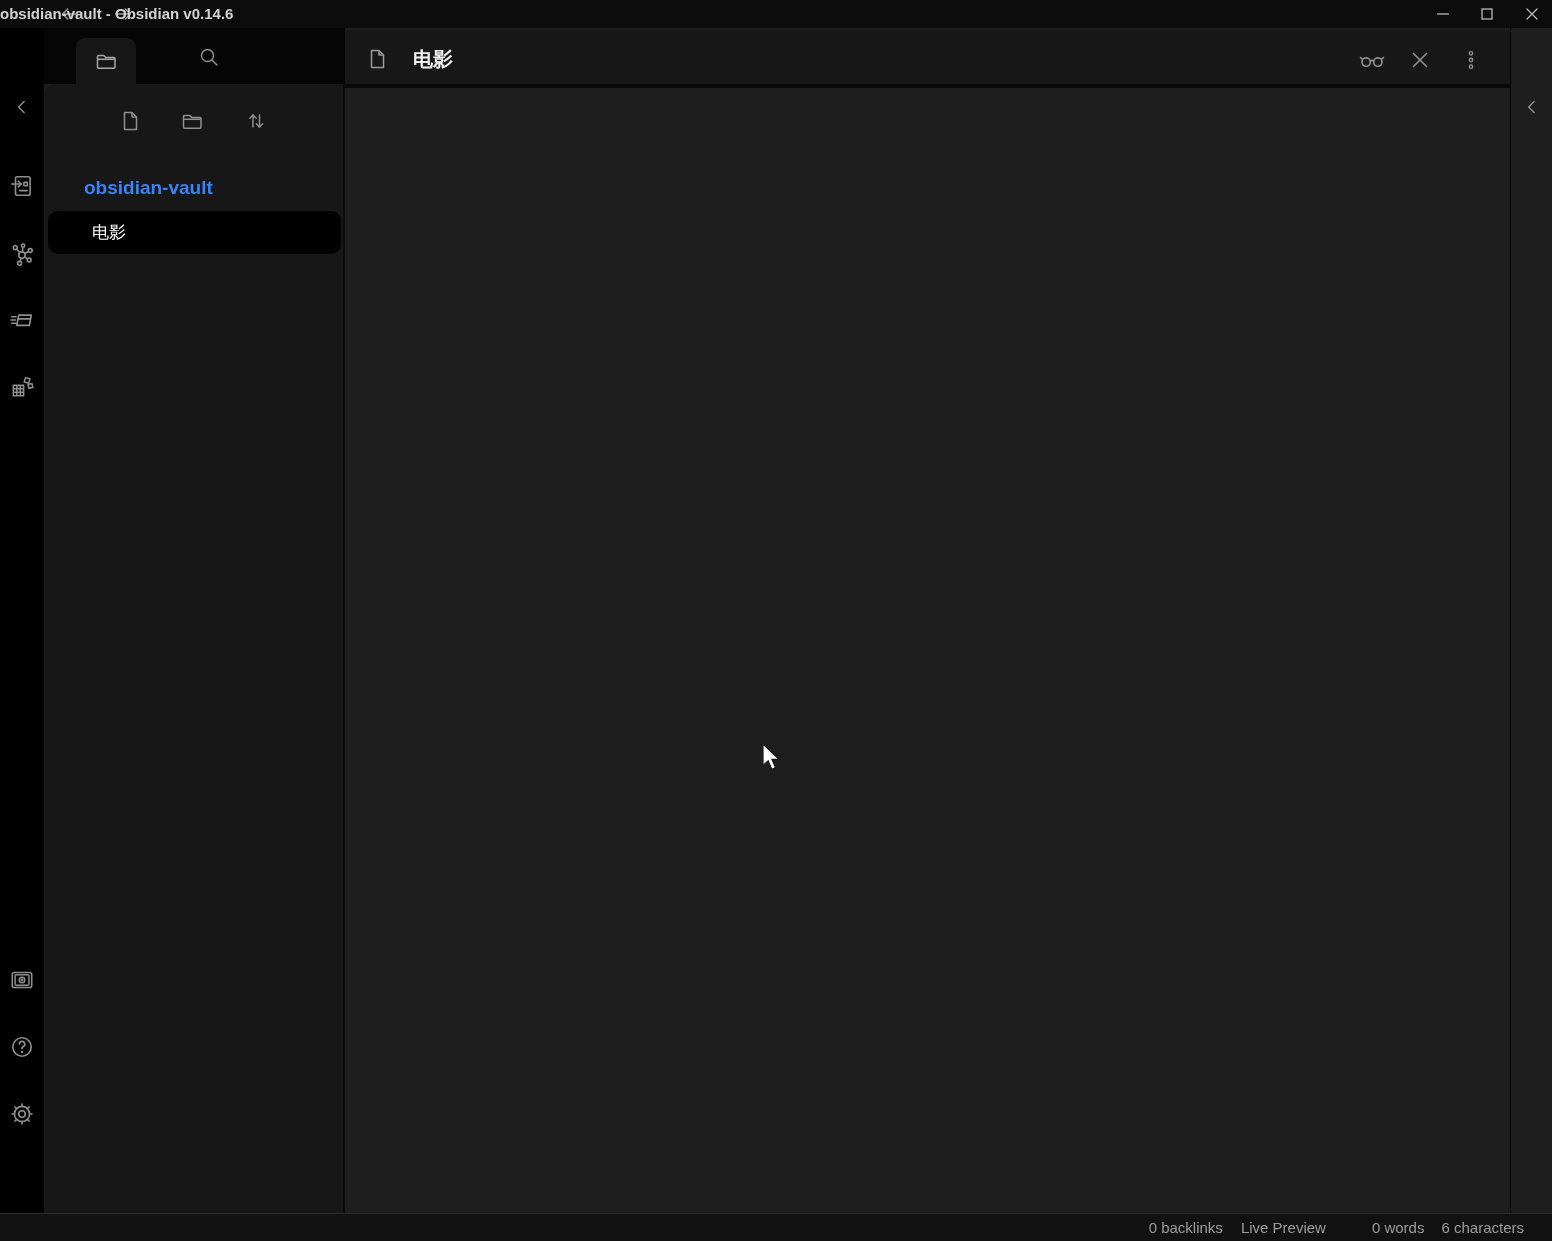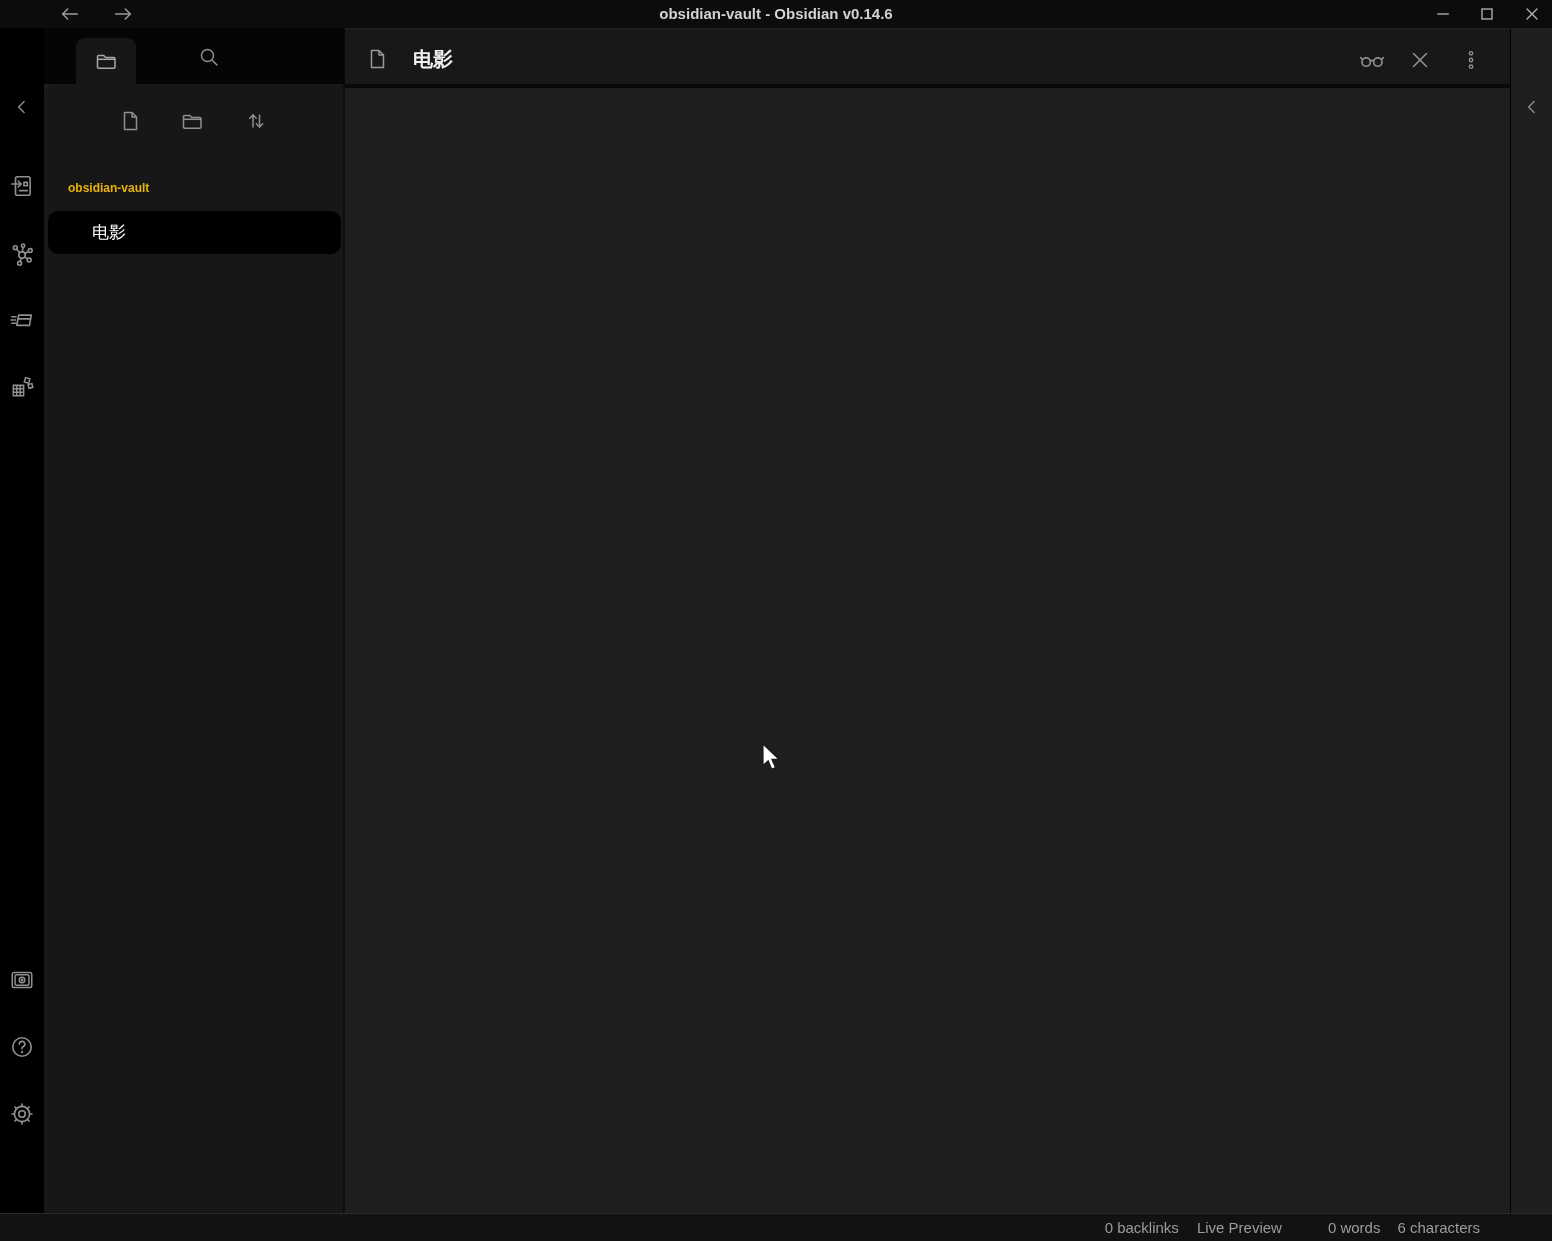--- a/index.html
+++ b/index.html
@@ -4,41 +4,41 @@
 <style>
   * { margin:0; padding:0; box-sizing:border-box; }
   html,body { width:1552px; height:1241px; overflow:hidden; background:#1e1e1e;
     font-family:"Liberation Sans","DejaVu Sans",sans-serif; }
   .abs { position:absolute; }
   svg { display:block; }
 
   
   .titlebar { position:absolute; left:0; top:0; width:1552px; height:28px; background:#0c0c0c; z-index:30; }
   .tb-title { position:absolute; left:0; top:0; width:100%; height:28px; line-height:28px;
-    text-align:center; font-size:15px; font-weight:600; color:#d2d2d2; }
+    text-align:left; font-size:15px; font-weight:600; color:#d2d2d2; }
   .tb-btn { position:absolute; top:3px; width:22px; height:22px; cursor:default;
     display:flex; align-items:center; justify-content:center; }
 
   
   .ribbon { position:absolute; left:0; top:28px; width:44px; height:1186px; background:#000; z-index:20; }
   .ribbon-btn { position:absolute; left:9px; width:26px; height:26px;
     display:flex; align-items:center; justify-content:center; }
 
   
   .sb-tabstrip { position:absolute; left:44px; top:28px; width:301px; height:56px; background:#050505; z-index:10; }
   .sb-tab-files { position:absolute; left:32px; top:10px; width:60px; height:46px;
     background:#171717; border-radius:9px 9px 0 0; display:flex; align-items:center; justify-content:center; }
   .sb-tab-search { position:absolute; left:150px; top:14px; width:30px; height:30px;
     display:flex; align-items:center; justify-content:center; }
   .sb-panel { position:absolute; left:44px; top:84px; width:301px; height:1129px;
     background:#171717; border-radius:10px 0 0 0; border-right:2px solid #0c0c0c; z-index:9; }
   .sb-action { position:absolute; top:22px; width:30px; height:30px;
     display:flex; align-items:center; justify-content:center; }
-  .vault-row { position:absolute; left:24px; top:90px; height:28px; line-height:28px;
-    font-size:12px; font-weight:700; color:#eab308; }
+  .vault-row { position:absolute; left:40px; top:90px; height:28px; line-height:28px;
+    font-size:19px; font-weight:700; color:#3b82f6; }
   .file-item { position:absolute; left:4px; top:127px; width:293px; height:43px;
     background:#000; border-radius:10px; display:flex; align-items:center;
     padding-left:44px; font-size:17px; font-weight:500; color:#fff; }
 
   
   .editor { position:absolute; left:345px; top:28px; width:1165px; height:1186px; background:#1e1e1e; }
   .ed-header { position:absolute; left:0; top:2px; width:100%; height:58px;
     background:#181818; border-bottom:4px solid #090909; }
   .ed-file-icon { position:absolute; left:20px; top:17px; }
   .ed-title { position:absolute; left:68px; top:0; height:58px; line-height:58px;
@@ -47,21 +47,21 @@
     display:flex; align-items:center; justify-content:center; }
 
   
   .right-strip { position:absolute; left:1510px; top:28px; width:42px; height:1186px;
     background:#1f1f1f; border-left:1px solid #000; }
   .rs-btn { position:absolute; left:11px; top:69px; width:20px; height:20px; }
 
   
   .statusbar { position:absolute; left:0; top:1213px; width:1552px; height:28px;
     background:#121212; border-top:1px solid #2a2a2a; display:flex; align-items:center;
-    justify-content:flex-end; padding-right:72px; font-size:15px; color:#9c9c9c; z-index:40; }
+    justify-content:flex-end; padding-right:28px; font-size:15px; color:#9c9c9c; z-index:40; }
   .sb-item { white-space:nowrap; }
   .gap44 { margin-left:18px; } .gap46 { margin-left:46px;text-align:right; } .gap17 { margin-left:17px; }
 
   .cursor { position:absolute; left:762px; top:743px; z-index:50; pointer-events:none; }
 </style>
 </head>
 <body>
 
 <div class="titlebar">
   <div class="tb-btn" style="left:59px">

